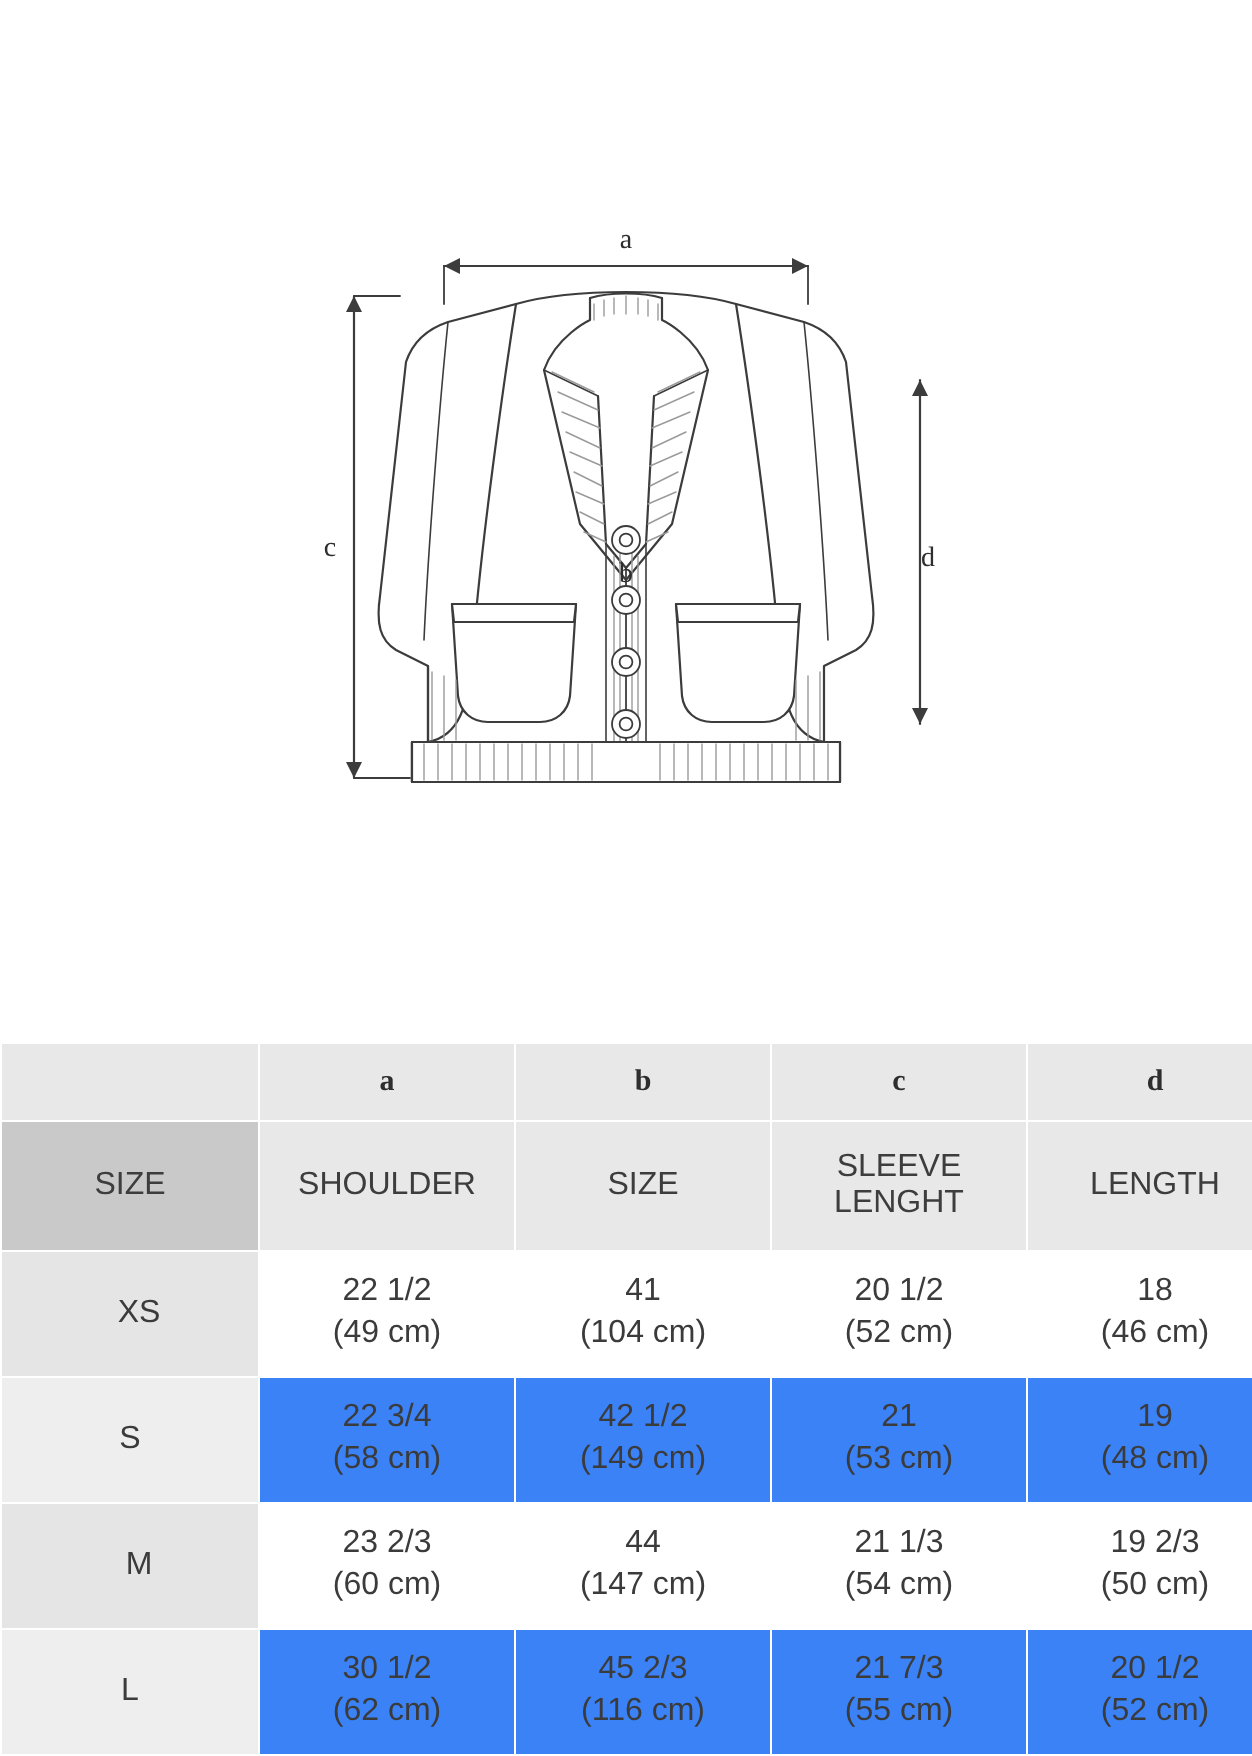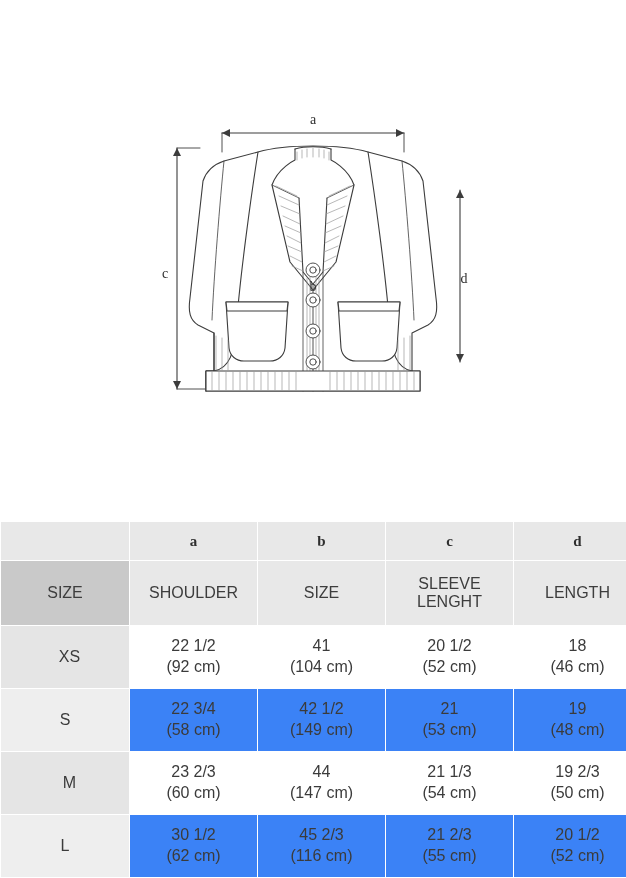--- a/index.html
+++ b/index.html
@@ -296,21 +296,21 @@
         <td class="col-val">SHOULDER</td>
         <td class="col-val">SIZE</td>
         <td class="col-val">SLEEVE LENGHT</td>
         <td class="col-val">LENGTH</td>
       </tr>
 
       <tr class="data-row odd">
         <td class="size-cell col-label">XS</td>
         <td class="col-val">
           <span class="val-main">22 1/2</span>
-          <span class="val-sub">(92 cm)</span>
+          <span class="val-sub">(49 cm)</span>
         </td>
         <td class="col-val">
           <span class="val-main">41</span>
           <span class="val-sub">(104 cm)</span>
         </td>
         <td class="col-val">
           <span class="val-main">20 1/2</span>
           <span class="val-sub">(52 cm)</span>
         </td>
         <td class="col-val">
@@ -363,21 +363,21 @@
         <td class="size-cell col-label">L</td>
         <td class="col-val">
           <span class="val-main">30 1/2</span>
           <span class="val-sub">(62 cm)</span>
         </td>
         <td class="col-val">
           <span class="val-main">45 2/3</span>
           <span class="val-sub">(116 cm)</span>
         </td>
         <td class="col-val">
-          <span class="val-main">21 2/3</span>
+          <span class="val-main">21 7/3</span>
           <span class="val-sub">(55 cm)</span>
         </td>
         <td class="col-val">
           <span class="val-main">20 1/2</span>
           <span class="val-sub">(52 cm)</span>
         </td>
       </tr>
     </tbody>
   </table>
 

